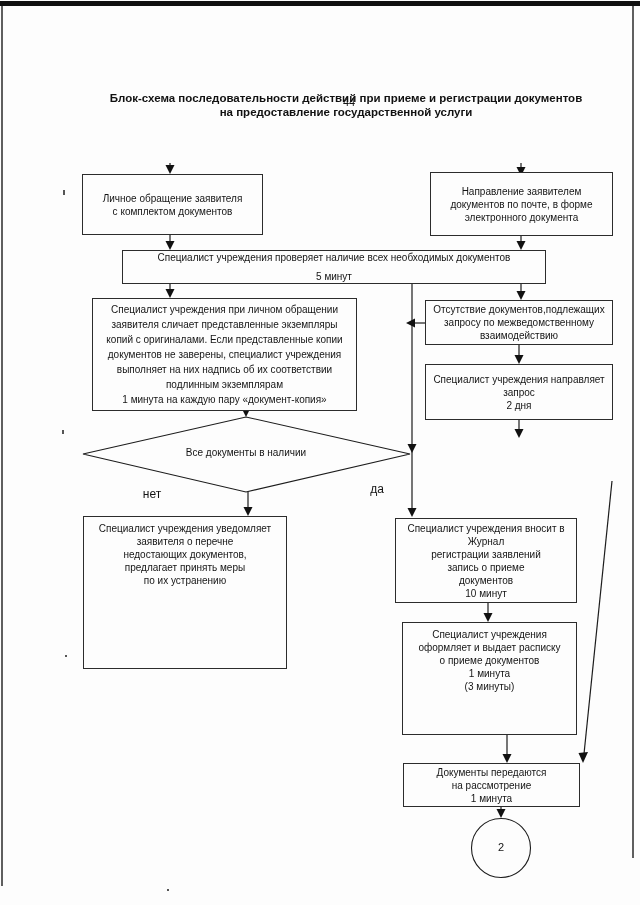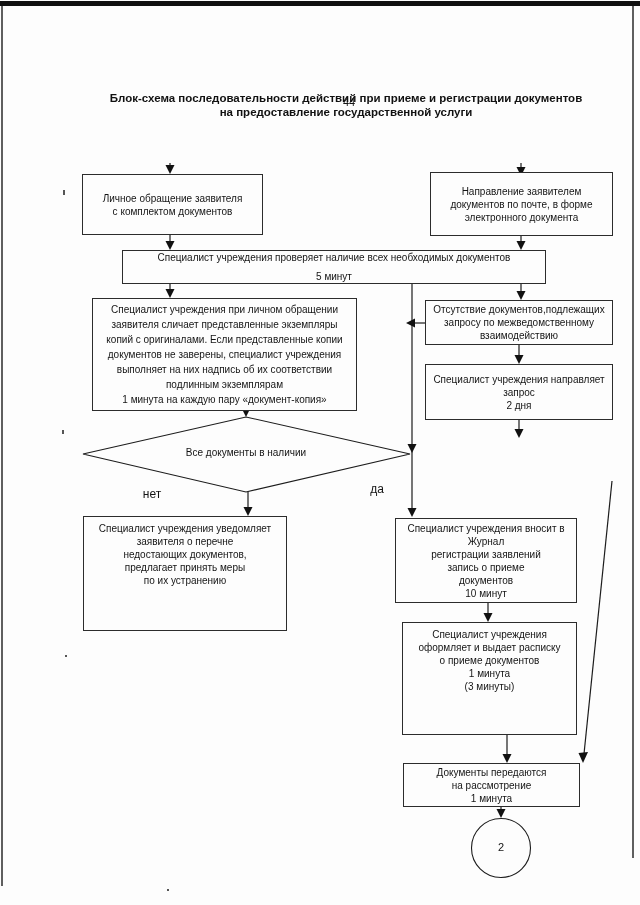--- a/index.html
+++ b/index.html
@@ -27,21 +27,21 @@
     font-weight:bold;font-size:11.5px;line-height:14px;white-space:pre-line;color:#111;
   }
   #node-start{left:120px;top:128px;width:454px;height:35px;border-radius:10px;}
   #node-personal{left:82px;top:174px;width:181px;height:61px;}
   #node-mail{left:430px;top:172px;width:183px;height:64px;}
   #node-check{left:122px;top:250px;width:424px;height:34px;line-height:19px;}
   #node-compare{left:92px;top:298px;width:265px;height:113px;line-height:15px;padding:2px;}
   #node-absence{left:425px;top:300px;width:188px;height:45px;}
   #node-request{left:425px;top:364px;width:188px;height:56px;}
   #node-receive{left:425px;top:438px;width:188px;height:44px;}
-  #node-notify{left:83px;top:516px;width:204px;height:115px;}
+  #node-notify{left:83px;top:516px;width:204px;height:153px;}
   #node-journal{left:395px;top:518px;width:182px;height:85px;}
   #node-receipt{left:402px;top:622px;width:175px;height:113px;}
   #node-transfer{left:403px;top:763px;width:177px;height:44px;}
   #decision-label{left:146px;top:447px;width:200px;font-size:10px;}
   #label-no{left:132px;top:487px;width:40px;}
   #label-yes{left:362px;top:482px;width:30px;}
   #circle-label{left:486px;top:841px;width:30px;font-size:11px;}
   .speck{position:absolute;background:#555;}
 </style>
 </head>

